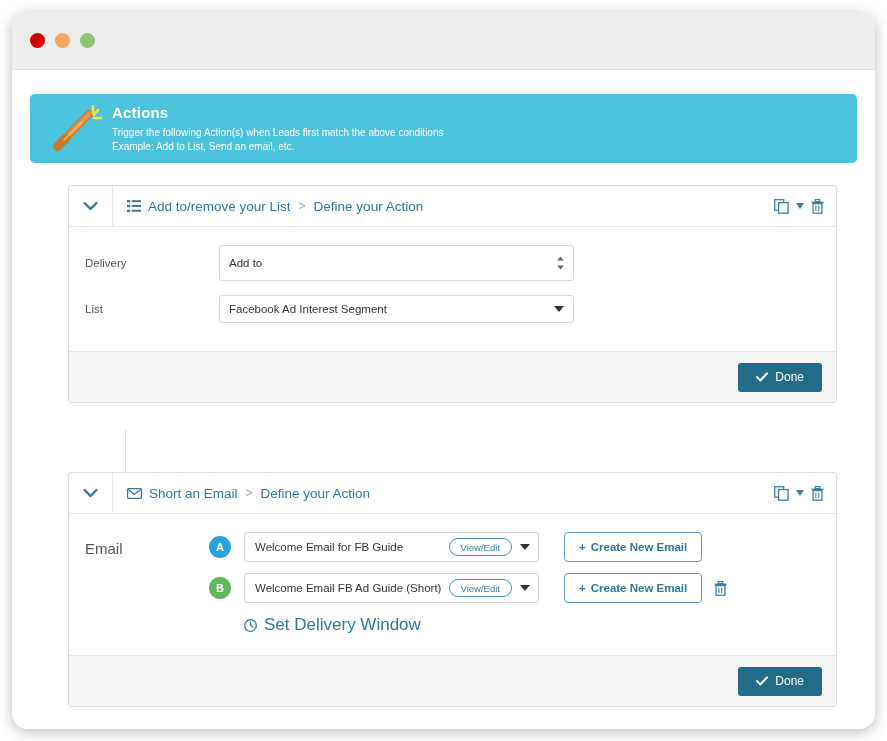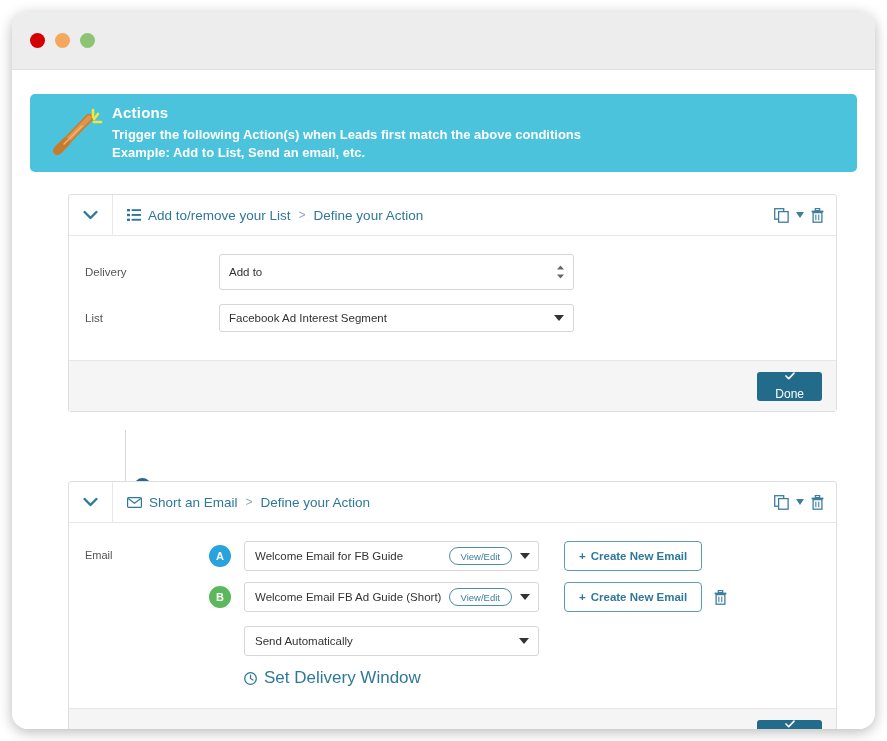--- a/index.html
+++ b/index.html
@@ -47,37 +47,37 @@
     background: #ffffff;
     padding: 0 18px;
     overflow: hidden;
   }
 
   
   .actions-banner {
     margin-top: 24px;
     background: #4cc3dd;
     border-radius: 5px;
-    height: 78px;
+    height: 69px;
     display: flex;
     align-items: center;
     padding: 0 14px;
     color: #ffffff;
   }
   .wand-icon { width: 62px; height: 62px; flex: 0 0 62px; }
   .banner-text { margin-left: 6px; }
   .banner-title {
     font-size: 15px;
     font-weight: bold;
     margin-bottom: 5px;
     letter-spacing: 0.2px;
   }
   .banner-line {
-    font-size: 13px;
-    font-weight: bold;
+    font-size: 10px;
+    font-weight: normal;
     line-height: 1.38;
   }
 
   
   .rail {
     position: absolute;
     left: 113px;
     width: 1px;
     background: #d8d8d8;
   }
@@ -188,28 +188,27 @@
     border: none;
     border-radius: 3px;
     height: 29px;
     padding: 0 18px;
     font-size: 12px;
     font-family: "Liberation Sans", sans-serif;
     display: flex;
     align-items: center;
     gap: 7px;
     cursor: pointer;
-    flex-direction: column;
   }
 
   
   .email-block { padding-left: 16px; display: flex; }
   .email-label {
     width: 124px; flex: 0 0 124px;
-    font-size: 11px;
+    font-size: 15px;
     color: #555555;
     padding-top: 8px;
   }
   .email-rows { flex: 1; }
   .email-row {
     display: flex;
     align-items: center;
     margin-bottom: 11px;
   }
   .badge {
@@ -482,30 +481,20 @@
                 <svg width="13" height="15" viewBox="0 0 13 15">
                   <rect x="0.6" y="2.6" width="11.8" height="1.8" fill="#3d7f9b"></rect>
                   <rect x="4.3" y="0.6" width="4.4" height="2" fill="none" stroke="#3d7f9b" stroke-width="1.2"></rect>
                   <rect x="2.1" y="4.6" width="8.8" height="9.6" fill="none" stroke="#3d7f9b" stroke-width="1.3"></rect>
                   <rect x="4.3" y="6.6" width="1.1" height="5.6" fill="#3d7f9b"></rect>
                   <rect x="7.2" y="6.6" width="1.1" height="5.6" fill="#3d7f9b"></rect>
                 </svg>
               </span>
             </div>
 
-            <div class="send-row">
-              <div class="send-field">
-                <span>Send Automatically</span>
-                <span class="caret-slot">
-                  <svg width="10" height="6" viewBox="0 0 10 6">
-                      <path d="M0 0 L10 0 L5 6 Z" fill="#333333"></path>
-                    </svg>
-                </span>
-              </div>
-            </div>
 
             <div class="delivery-link">
               <svg width="13" height="13" viewBox="0 0 13 13">
                 <circle cx="6.5" cy="6.5" r="5.8" fill="none" stroke="#2f7899" stroke-width="1.3"></circle>
                 <path d="M6.5 3.2 L6.5 6.5 L9 8" fill="none" stroke="#2f7899" stroke-width="1.3" stroke-linecap="round"></path>
               </svg>
               <span>Set Delivery Window</span>
             </div>
 
           </div>

